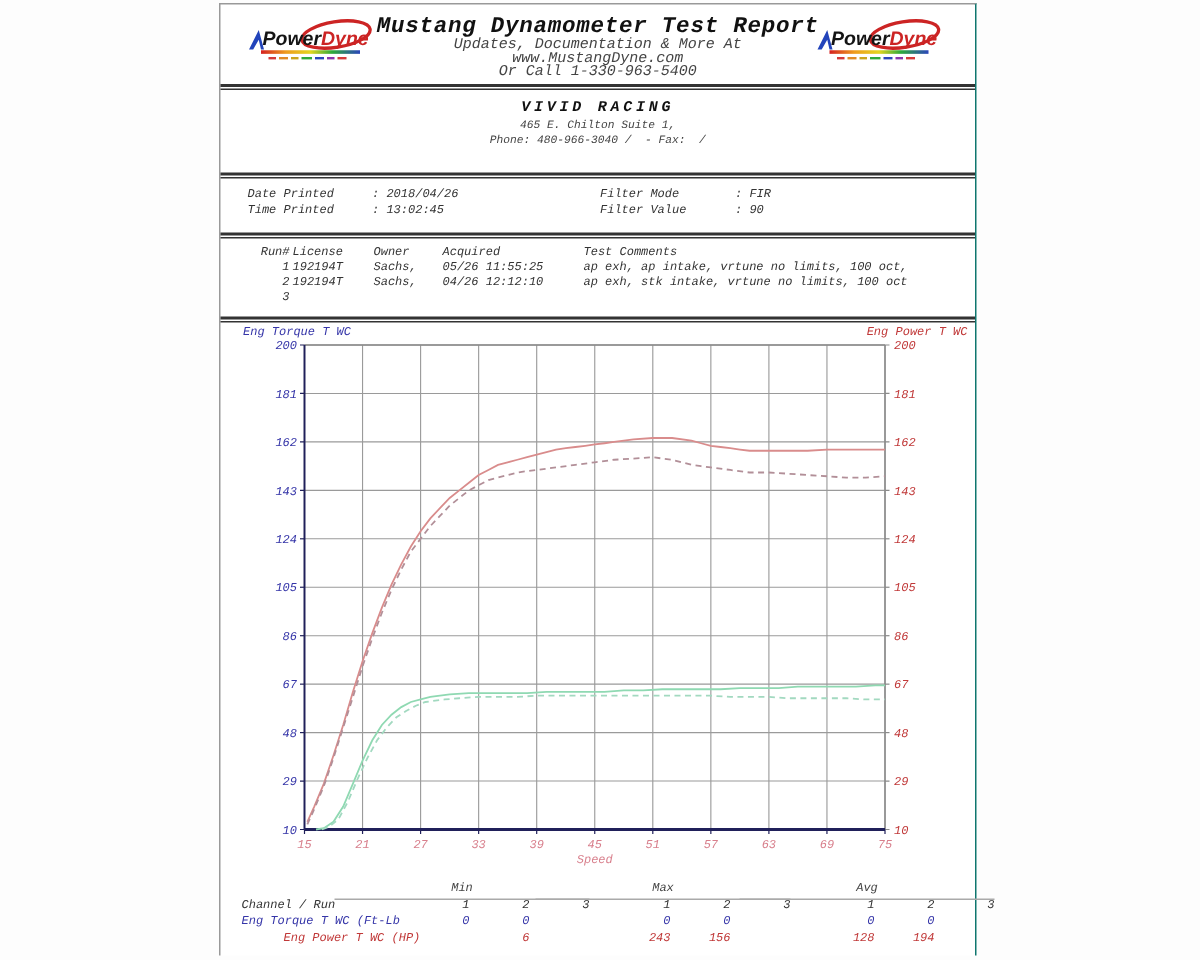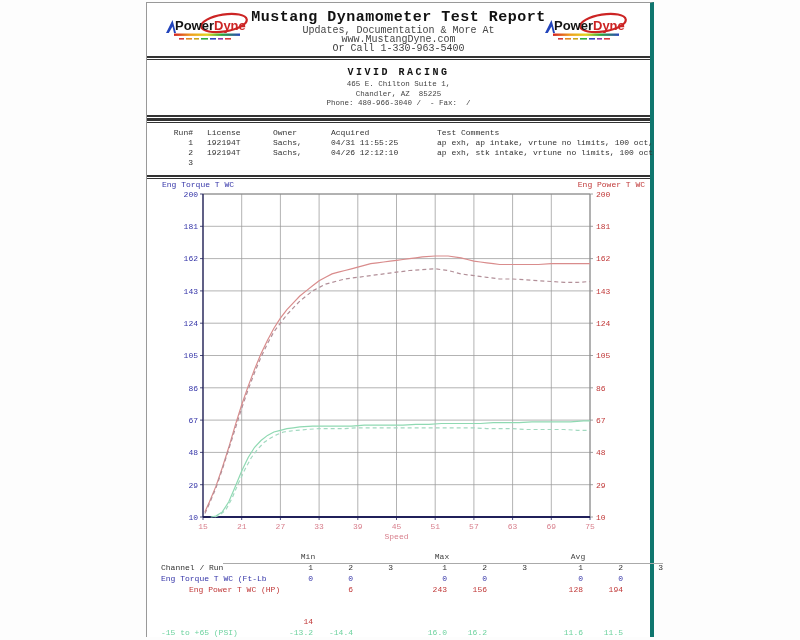--- a/index.html
+++ b/index.html
@@ -2,41 +2,41 @@
 <html><head>
 <meta charset="utf-8">
 <style>
   html,body{margin:0;padding:0;}
   body{
     width:800px;height:640px;background:#fdfdfd;position:relative;
     font-family:"Liberation Mono","DejaVu Sans Mono",monospace;color:#333;
   }
   .page{
     position:absolute;left:146px;top:2px;width:503px;height:634px;
-    background:#fff;border-left:1px solid #999;border-right:4px solid #0f766e;border-top:1px solid #999;
+    background:#fff;border-left:1px solid #999;border-right:1px solid #0f766e;border-top:1px solid #999;font-style:italic;
   }
   .rule{height:1px;border-top:2px solid #333;border-bottom:1px solid #333;}
   
   .rpt-header{position:relative;height:53px;}
   .rpt-center{text-align:center;padding-top:6px;}
   .rpt-title{font-size:15px;font-weight:bold;color:#111;letter-spacing:0.5px;line-height:17px;white-space:pre;}
   .rpt-sub{font-size:10px;line-height:9px;color:#444;white-space:pre;}
   .logo{position:absolute;top:9px;width:92px;height:32px;}
   .logo.left{left:16px;} .logo.right{right:16px;}
   
   .dealer{height:50px;text-align:center;padding-top:5px;}
   .dealer-name{font-size:10px;font-weight:bold;letter-spacing:2.5px;color:#111;line-height:15px;}
   .cline{font-size:7.5px;line-height:9.5px;color:#444;white-space:pre;}
   
   .printinfo{height:31px;padding-top:5px;font-size:8px;line-height:11px;}
   .pi-row{display:flex;padding-left:18px;white-space:pre;}
   .pi-l1{width:83px;} .pi-v1{width:152px;} .pi-l2{width:90px;}
   
   .runs{height:47px;padding-top:5px;font-size:8px;line-height:10px;}
-  .run-grid{display:grid;grid-template-columns:34px 52px 44px 92px auto;column-gap:14px;padding-left:12px;white-space:pre;}
+  .run-grid{display:grid;grid-template-columns:34px 52px 44px 92px auto;column-gap:2px;padding-left:12px;white-space:pre;}
   .rc0{text-align:right;}
   
   .chartbox{height:370px;position:relative;}
   .chartbox svg{display:block;}
   
   .summary{padding-top:4px;font-size:8px;line-height:8px;}
   .srow{display:grid;grid-template-columns:112px 40px 40px 40px 14px 40px 40px 40px 16px 40px 40px 40px;padding-left:14px;margin-bottom:3px;}
   .scell{text-align:right;white-space:pre;}
   .slabel{text-align:left;white-space:pre;}
   .ghead{grid-column:span 3;text-align:center;border-bottom:1px solid #aaa;margin-left:-50px;padding-bottom:2px;color:#444;}
@@ -98,37 +98,50 @@
       <div class="rpt-sub">Updates, Documentation &amp; More At</div>
       <div class="rpt-sub">www.MustangDyne.com</div>
       <div class="rpt-sub">Or Call 1-330-963-5400</div>
     </div>
   </div>
   <div class="rule"></div>
 
   <div class="dealer">
     <div class="dealer-name">VIVID RACING</div>
     <div class="cline">465 E. Chilton Suite 1,</div>
-    <div class="cline">Chandler, AZ  85225</div>
     <div class="cline">Phone: 480-966-3040 /  - Fax:  /</div>
   </div>
   <div class="rule"></div>
 
+  <div class="printinfo">
+    <div class="pi-row">
+      <span class="pi-l1">Date Printed</span>
+      <span class="pi-v1">: 2018/04/26</span>
+      <span class="pi-l2">Filter Mode</span>
+      <span>: FIR</span>
+    </div>
+    <div class="pi-row">
+      <span class="pi-l1">Time Printed</span>
+      <span class="pi-v1">: 13:02:45</span>
+      <span class="pi-l2">Filter Value</span>
+      <span>: 90</span>
+    </div>
+  </div>
   <div class="rule"></div>
 
   <div class="runs">
     <div class="run-grid">
       <span class="rc0">Run#</span>
       <span>License</span>
       <span>Owner</span>
       <span>Acquired</span>
       <span>Test Comments</span>
     </div>
     <div>
-        <div class="run-grid"><span class="rc0">1</span><span class="">192194T</span><span class="">Sachs,</span><span class="">04/31 11:55:25</span><span class="">ap exh, ap intake, vrtune no limits, 100 oct,</span></div>
+        <div class="run-grid"><span class="rc0">1</span><span class="">192194T</span><span class="">Sachs,</span><span class="">05/26 11:55:25</span><span class="">ap exh, ap intake, vrtune no limits, 100 oct,</span></div>
         <div class="run-grid"><span class="rc0">2</span><span class="">192194T</span><span class="">Sachs,</span><span class="">04/26 12:12:10</span><span class="">ap exh, stk intake, vrtune no limits, 100 oct</span></div>
         <div class="run-grid"><span class="rc0">3</span><span class=""></span><span class=""></span><span class=""></span><span class=""></span></div>
       </div>
   </div>
   <div class="rule"></div>
 
   <div class="chartbox">
     <svg width="501" height="370" viewBox="0 0 501 370">
         <line x1="56" y1="15" x2="56" y2="338" stroke="#9a9a9a" stroke-width="0.75"></line>
         <line x1="94.7" y1="15" x2="94.7" y2="338" stroke="#9a9a9a" stroke-width="0.75"></line>

